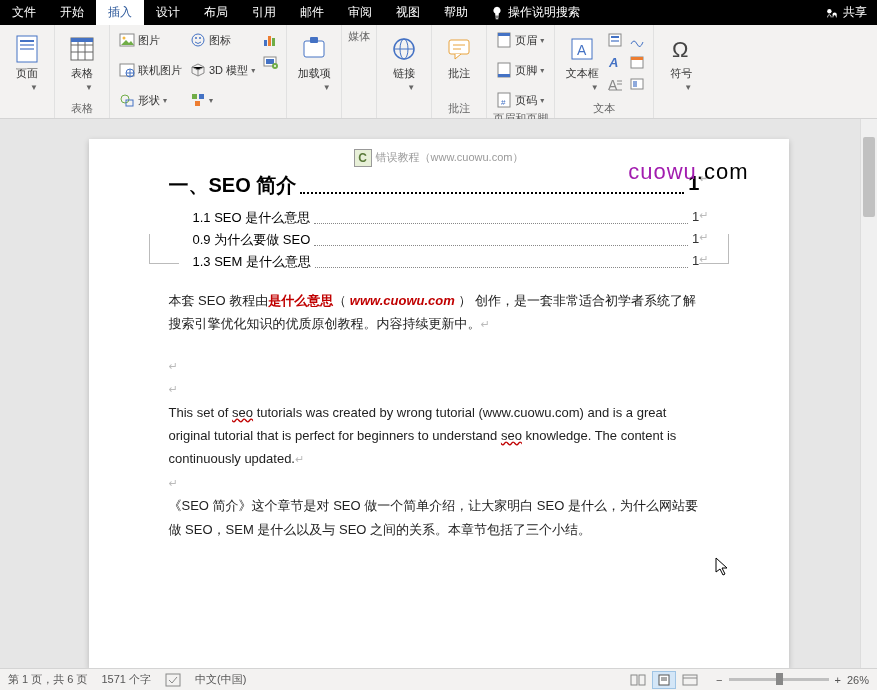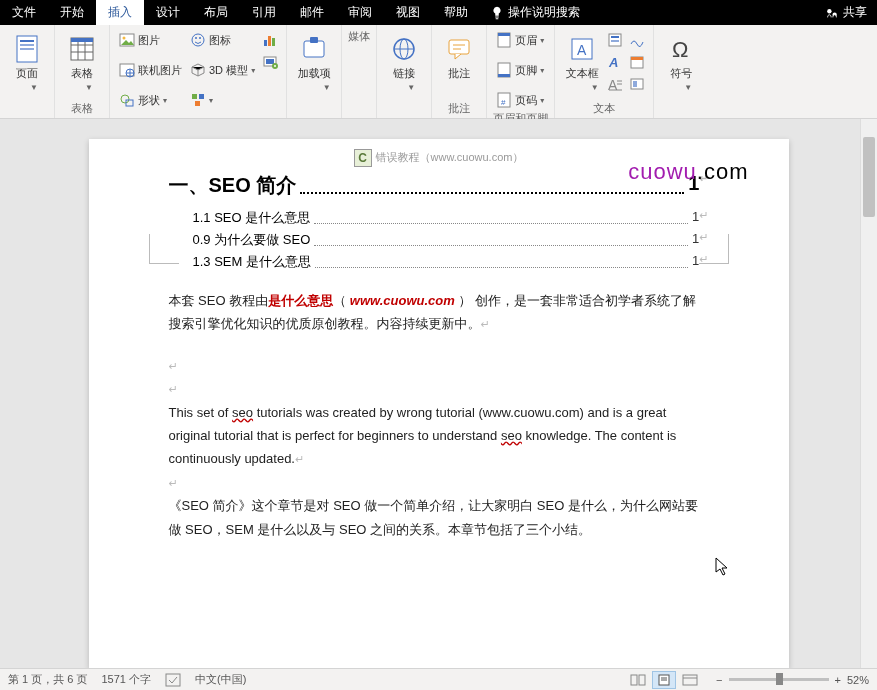--- a/index.html
+++ b/index.html
@@ -472,15 +472,15 @@
           <line x1="1" y1="4" x2="15" y2="4" stroke="#888"></line>
         </svg>
       </div>
   </div>
   <div class="zoom">
     <span>−</span>
     <div class="slider">
         <div class="thumb"></div>
       </div>
     <span>+</span>
-    <span>52%</span>
+    <span>26%</span>
   </div>
 </div>
 
 </body></html>

